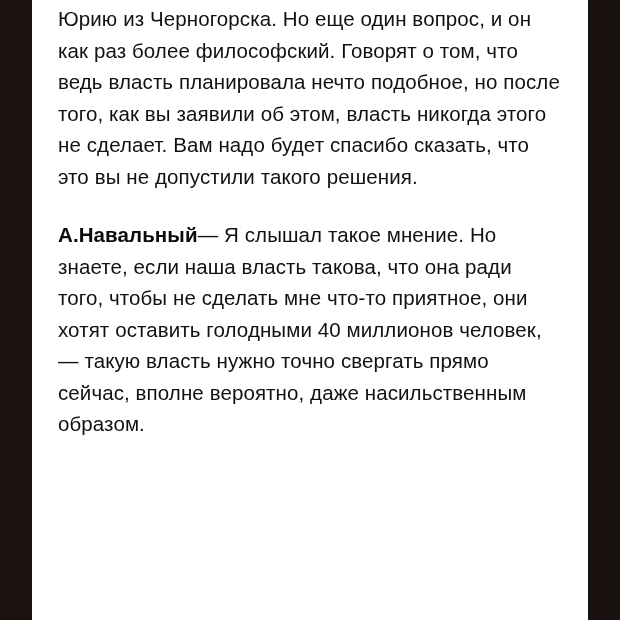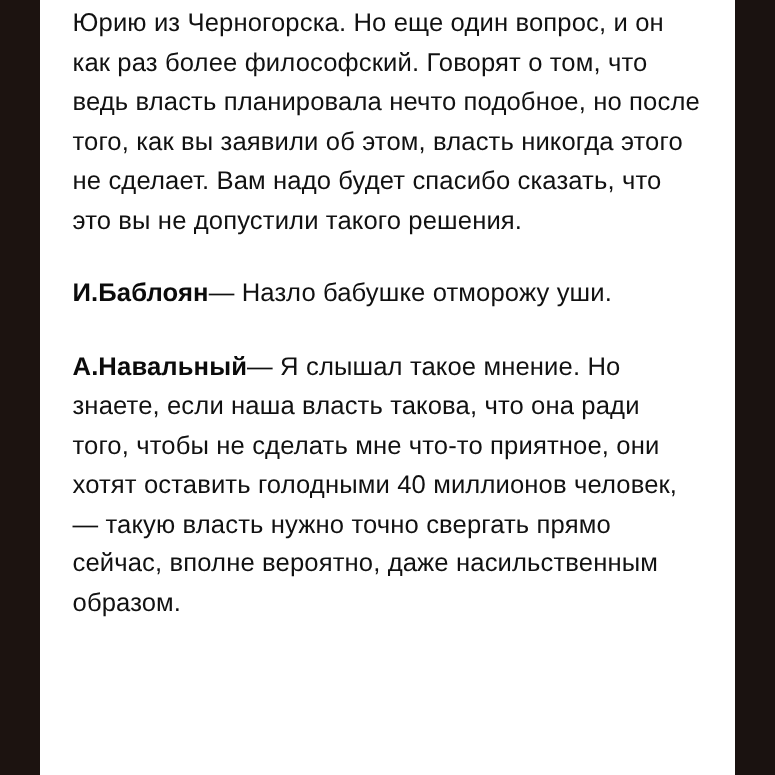--- a/index.html
+++ b/index.html
@@ -70,22 +70,19 @@
 <div id="page">
   <div class="gutter left"></div>
   <div class="gutter right"></div>
 
   <div id="sheet">
 
     <p class="para first">
       <span>Юрию из Черногорска. Но еще один вопрос, и он как раз более философский. Говорят о том, что ведь власть планировала нечто подобное, но после того, как вы заявили об этом, власть никогда этого не сделает. Вам надо будет спасибо сказать, что это вы не допустили такого решения.</span>
     </p>
 
-    <p class="para">
-      <span class="speaker">И.Баблоян</span><span>— Назло бабушке отморожу уши.</span>
-    </p>
 
     <p class="para">
       <span class="speaker">А.Навальный</span><span>— Я слышал такое мнение. Но знаете, если наша власть такова, что она ради того, чтобы не сделать мне что-то приятное, они хотят оставить голодными 40 миллионов человек, — такую власть нужно точно свергать прямо сейчас, вполне вероятно, даже насильственным образом.</span>
     </p>
 
   </div>
 </div>
 
 </body></html>

